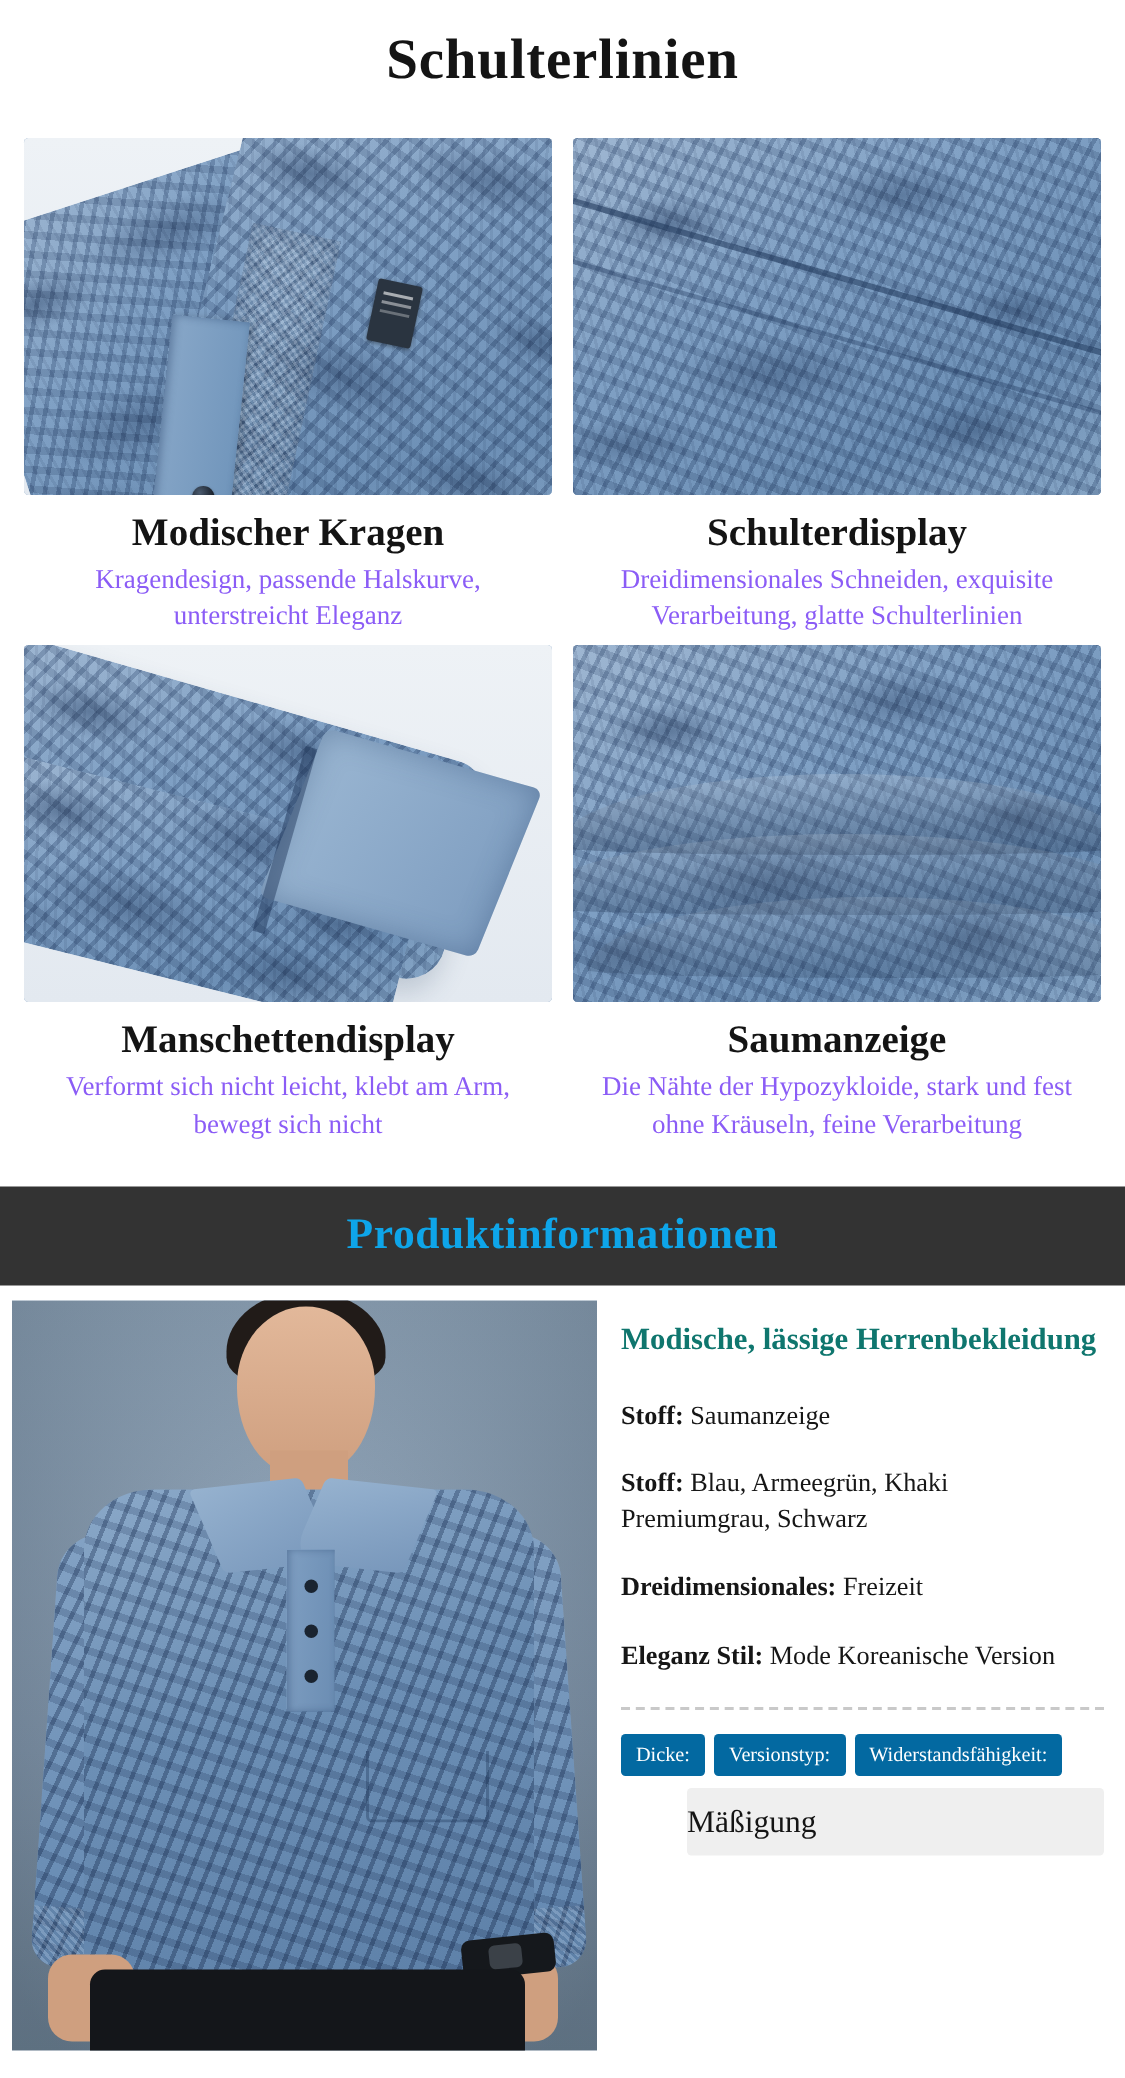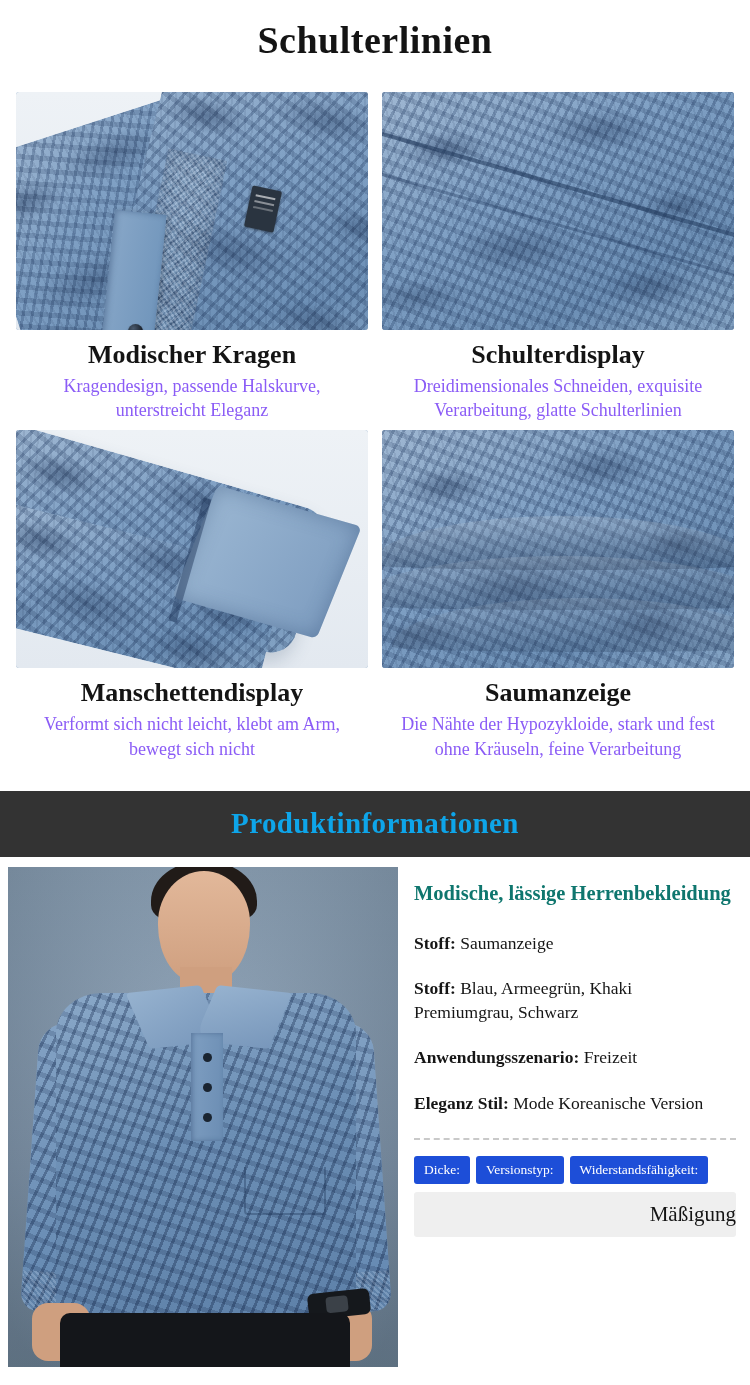--- a/index.html
+++ b/index.html
@@ -279,36 +279,37 @@
   .divider-dashed {
     border-top: 2px dashed #c9c9c9;
     margin: 6px 0 16px 0;
   }
   .chips {
     display: flex;
     gap: 6px;
     margin-bottom: 8px;
   }
   .chip {
-    background: #1d4ed8;
+    background: #0369a1;
     color: #ffffff;
     font-size: 13.5px;
     font-family: "Liberation Serif", serif;
     padding: 6px 10px;
     border-radius: 3px;
     white-space: nowrap;
   }
   .value-box {
     background: #efefef;
     color: #141414;
-    text-align: right;
+    text-align: left;
     font-size: 21px;
     font-family: "Liberation Serif", serif;
     padding: 10px 0;
     border-radius: 3px;
+    margin-left: 44px;
   }
 
   
   .m-head {
     position: absolute;
     left: 150px; top: 4px;
     width: 92px; height: 112px;
     background: linear-gradient(180deg,#e2b89a,#cf9f7f);
     border-radius: 46px 46px 40px 40px / 52px 52px 58px 58px;
   }
@@ -538,21 +539,21 @@
       <b>Stoff:</b>
       <span>Saumanzeige</span>
     </div>
 
     <div class="info-row">
       <b>Stoff:</b>
       <span>Blau, Armeegrün, Khaki Premiumgrau, Schwarz</span>
     </div>
 
     <div class="info-row">
-      <b>Anwendungsszenario:</b>
+      <b>Dreidimensionales:</b>
       <span>Freizeit</span>
     </div>
 
     <div class="info-row">
       <b>Eleganz Stil:</b>
       <span>Mode Koreanische Version</span>
     </div>
 
     <div class="divider-dashed"></div>
 

